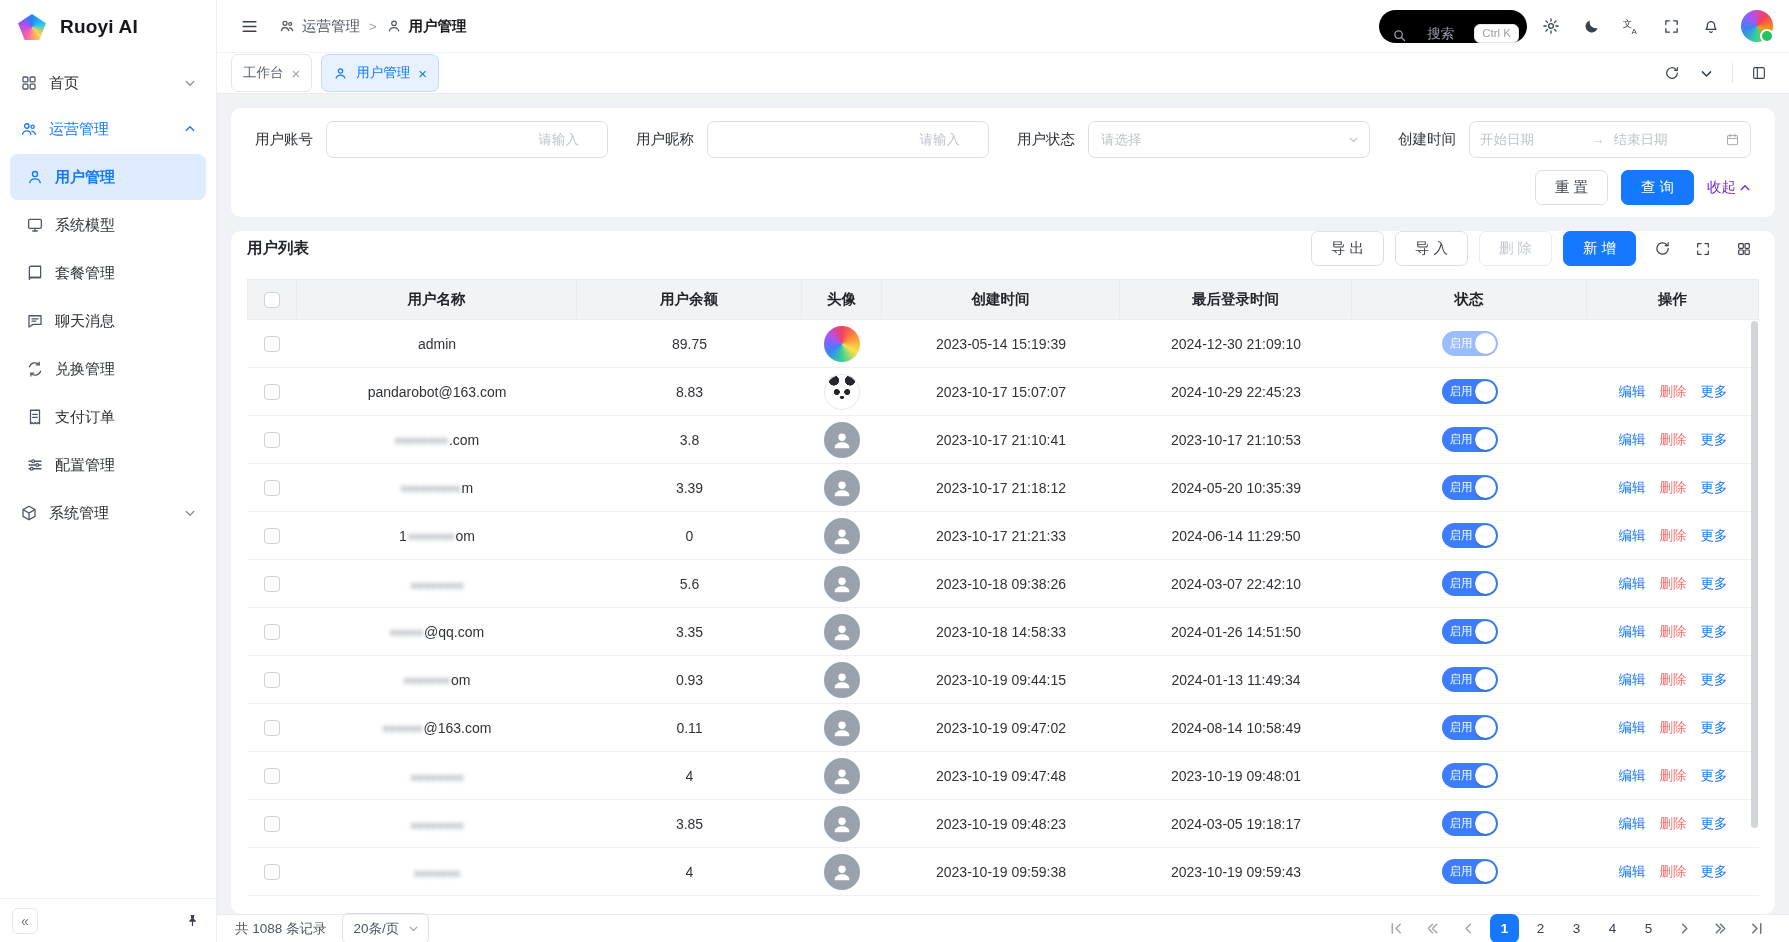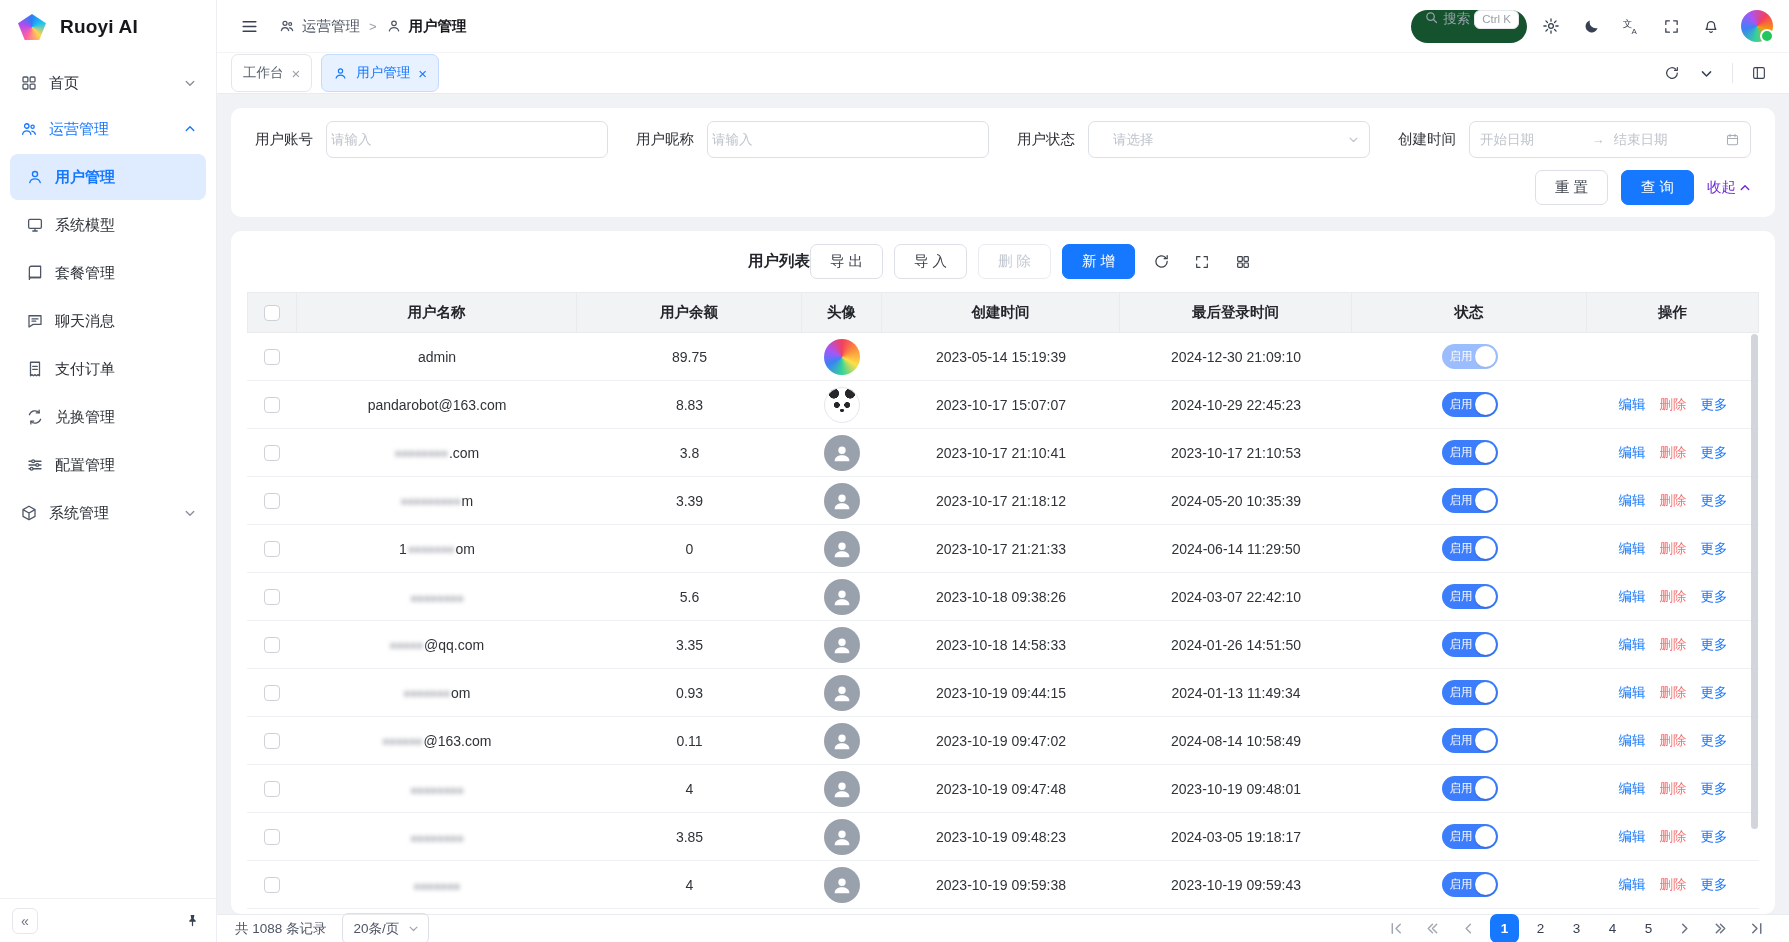--- a/index.html
+++ b/index.html
@@ -30,21 +30,21 @@
   .main { flex:1; min-width:0; display:flex; flex-direction:column; }
 
   .topbar { height:52px; background:#fff; display:flex; align-items:center; padding:0 16px; gap:14px; }
   .icon-btn { width:32px; height:32px; display:flex; align-items:center; justify-content:center; color:#374151; border-radius:6px; cursor:pointer; }
   .breadcrumb { display:flex; align-items:center; gap:9px; font-size:14.5px; color:#4e5563; }
   .crumb { display:flex; align-items:center; gap:7px; cursor:pointer; }
   .crumb .ci { width:16px; height:16px; color:#4e5563; }
   .crumb.current { color:#17181c; font-weight:600; }
   .bc-sep { color:#9aa0a8; font-size:13px; }
   .topbar-right { margin-left:auto; display:flex; align-items:center; gap:8px; }
-  .search-pill { height:33px; background:#14532d; border-radius:17px; display:flex; align-items:flex-start; gap:4px; padding:0 8px 0 13px; color:#9aa1ab; font-size:13.5px; cursor:pointer; }
+  .search-pill { height:33px; background:#000000; border-radius:17px; display:flex; align-items:flex-end; gap:20px; padding:0 8px 0 13px; color:#9aa1ab; font-size:13.5px; cursor:pointer; }
   .kbd { background:#fff; border:1px solid #e3e6ea; border-radius:6px; padding:2.5px 7px; font-size:11.5px; color:#9aa1ab; }
   .avatar-sm { width:32px; height:32px; border-radius:50%; position:relative; margin-left:6px; cursor:pointer;
     background:conic-gradient(from 40deg,#f43f5e,#f59e0b,#34d399,#3b82f6,#a855f7,#f43f5e); }
   .avatar-sm::after { content:""; position:absolute; right:-1px; bottom:-1px; width:10px; height:10px; border-radius:50%; background:#22c55e; border:2px solid #fff; }
 
   .tabbar { height:42px; background:#fff; border-top:1px solid #f3f4f6; border-bottom:1px solid #e9ebee; display:flex; align-items:center; padding:0 14px; gap:9px; }
   .tab { height:30px; border:1px solid #e4e6ea; background:#fff; border-radius:7px; display:flex; align-items:center; gap:8px; padding:18px 11px; font-size:13.5px; color:#55606e; cursor:pointer; }
   .tab .x { color:#9aa0a8; font-size:15px; line-height:1; }
   .tab .ti { width:15px; height:15px; }
   .tab.active { background:#e7f1ff; border-color:#c3dbff; color:#1677ff; }
@@ -52,37 +52,37 @@
   .tabbar-right { margin-left:auto; display:flex; align-items:center; gap:2px; color:#55606e; }
   .tb-divider { width:1px; height:20px; background:#e4e6ea; margin:0 8px; }
 
   .content { flex:1; min-height:0; background:#f0f2f5; padding:14px 14px 0; display:flex; flex-direction:column; gap:14px; overflow:hidden; }
 
   
   .filter-panel { background:#fff; border-radius:10px; padding:13px 24px 12px; }
   .filter-row { display:flex; gap:28px; }
   .f-item { display:flex; align-items:center; gap:13px; flex:1; min-width:0; }
   .f-item > label, .f-item > .f-label { font-size:14.5px; color:#2f3338; white-space:nowrap; }
-  .f-input { flex:1; min-width:0; height:37px; border:1px solid #dcdfe6; border-radius:7px; padding:0 4px; font-size:13.5px; color:#2f3338; outline:none; background:#fff; }
+  .f-input { flex:1; min-width:0; height:37px; border:1px solid #dcdfe6; border-radius:7px; padding:0 28px; font-size:13.5px; color:#2f3338; outline:none; background:#fff;text-align:right; }
   .f-input::placeholder { color:#bfc4cc; }
-  .select-box { flex:1; min-width:0; height:37px; border:1px solid #dcdfe6; border-radius:7px; display:flex; align-items:center; padding:0 10px 0 24px; color:#bfc4cc; font-size:13.5px; cursor:pointer; background:#fff; }
+  .select-box { flex:1; min-width:0; height:37px; border:1px solid #dcdfe6; border-radius:7px; display:flex; align-items:center; padding:0 10px 0 12px; color:#bfc4cc; font-size:13.5px; cursor:pointer; background:#fff; }
   .select-box .caret { margin-left:auto; color:#c0c4cc; }
   .range-box { flex:1; min-width:0; height:37px; border:1px solid #dcdfe6; border-radius:7px; display:flex; align-items:center; padding:0 10px; gap:9px; background:#fff; }
   .range-box input { border:none; outline:none; width:86px; font-size:13.5px; color:#2f3338; min-width:0; flex:1; }
   .range-box input::placeholder { color:#bfc4cc; }
   .range-arrow { color:#c0c4cc; font-size:13px; }
   .range-box .cal { color:#a8adb5; margin-left:auto; }
   .filter-actions { display:flex; justify-content:flex-end; align-items:center; gap:13px; margin-top:12px; }
   .btn { height:35px; padding:0 19px; border-radius:7px; border:1px solid #dcdfe6; background:#fff; font-size:14.5px; color:#3c414a; display:inline-flex; align-items:center; gap:6px; cursor:pointer; font-family:inherit; }
   .btn.primary { background:#1677ff; border-color:#1677ff; color:#fff; }
   .btn.disabled { color:#c3c8d0; border-color:#e9ebef; cursor:not-allowed; }
   .link-collapse { color:#6d28d9; font-size:14.5px; display:flex; align-items:center; gap:3px; cursor:pointer; }
 
   
-  .table-panel { flex:1; min-height:0; background:#fff; border-radius:10px; padding:13px 16px 0; display:flex; flex-direction:column; overflow:hidden;align-items:center; }
+  .table-panel { flex:1; min-height:0; background:#fff; border-radius:10px; padding:0 16px 0; display:flex; flex-direction:column; overflow:hidden; }
   .panel-head { display:flex; align-items:center; margin-bottom:13px; }
   .panel-title { font-size:15.5px; font-weight:700; color:#22252a; }
   .panel-actions { margin-left:auto; display:flex; align-items:center; gap:11px; }
   .tool-icon { width:30px; height:30px; display:flex; align-items:center; justify-content:center; color:#3c414a; cursor:pointer; }
 
   .table-clip { flex:1; min-height:0; overflow:hidden; position:relative; }
   table { width:100%; border-collapse:separate; border-spacing:0; table-layout:fixed; }
   thead th { height:41px; background:#f1f3f5; font-size:14.5px; font-weight:700; color:#22252a; border-top:1px solid #e9ebee; border-bottom:1px solid #e9ebee; border-right:1px solid #e9ebee; text-align:center; }
   thead th:first-child { border-left:1px solid #e9ebee; }
   tbody td { height:48px; border-bottom:1px solid #eef0f3; text-align:center; font-size:14px; color:#2f3338; overflow:hidden; white-space:nowrap; }
@@ -195,34 +195,34 @@
               <svg viewBox="0 0 24 24" width="100%" height="100%" fill="none" stroke="currentColor" stroke-width="1.7" stroke-linecap="round" stroke-linejoin="round">
                 <path d="M4 5h16v11.5H9.5L4 20z"></path>
                 <path d="M8 9.2h8M8 12.3h5"></path>
               </svg>
             </span>
             <span>聊天消息</span>
           </div>
           <div class="sub-item">
             <span class="mi">
               <svg viewBox="0 0 24 24" width="100%" height="100%" fill="none" stroke="currentColor" stroke-width="1.7" stroke-linecap="round" stroke-linejoin="round">
-                <path d="M6 3h12v18l-2-1.5L14 21l-2-1.5L10 21l-2-1.5L6 21z"></path>
-                <path d="M9 8.5h6M9 12.5h6"></path>
-              </svg>
-            </span>
-            <span>支付订单</span>
+                <path d="M4.5 9a8 8 0 0 1 13.2-2.8M19.5 15a8 8 0 0 1-13.2 2.8"></path>
+                <path d="M17.5 2.8V6.6h-3.8M6.5 21.2v-3.8h3.8"></path>
+              </svg>
+            </span>
+            <span>兑换管理</span>
           </div>
           <div class="sub-item">
             <span class="mi">
               <svg viewBox="0 0 24 24" width="100%" height="100%" fill="none" stroke="currentColor" stroke-width="1.7" stroke-linecap="round" stroke-linejoin="round">
-                <path d="M4.5 9a8 8 0 0 1 13.2-2.8M19.5 15a8 8 0 0 1-13.2 2.8"></path>
-                <path d="M17.5 2.8V6.6h-3.8M6.5 21.2v-3.8h3.8"></path>
-              </svg>
-            </span>
-            <span>兑换管理</span>
+                <path d="M6 3h12v18l-2-1.5L14 21l-2-1.5L10 21l-2-1.5L6 21z"></path>
+                <path d="M9 8.5h6M9 12.5h6"></path>
+              </svg>
+            </span>
+            <span>支付订单</span>
           </div>
           <div class="sub-item">
             <span class="mi">
               <svg viewBox="0 0 24 24" width="100%" height="100%" fill="none" stroke="currentColor" stroke-width="1.7" stroke-linecap="round">
                 <path d="M4 7h16M4 12h16M4 17h16"></path>
                 <circle cx="9.5" cy="7" r="1.9" fill="#fff"></circle>
                 <circle cx="15" cy="12" r="1.9" fill="#fff"></circle>
                 <circle cx="7.5" cy="17" r="1.9" fill="#fff"></circle>
               </svg>
             </span>

